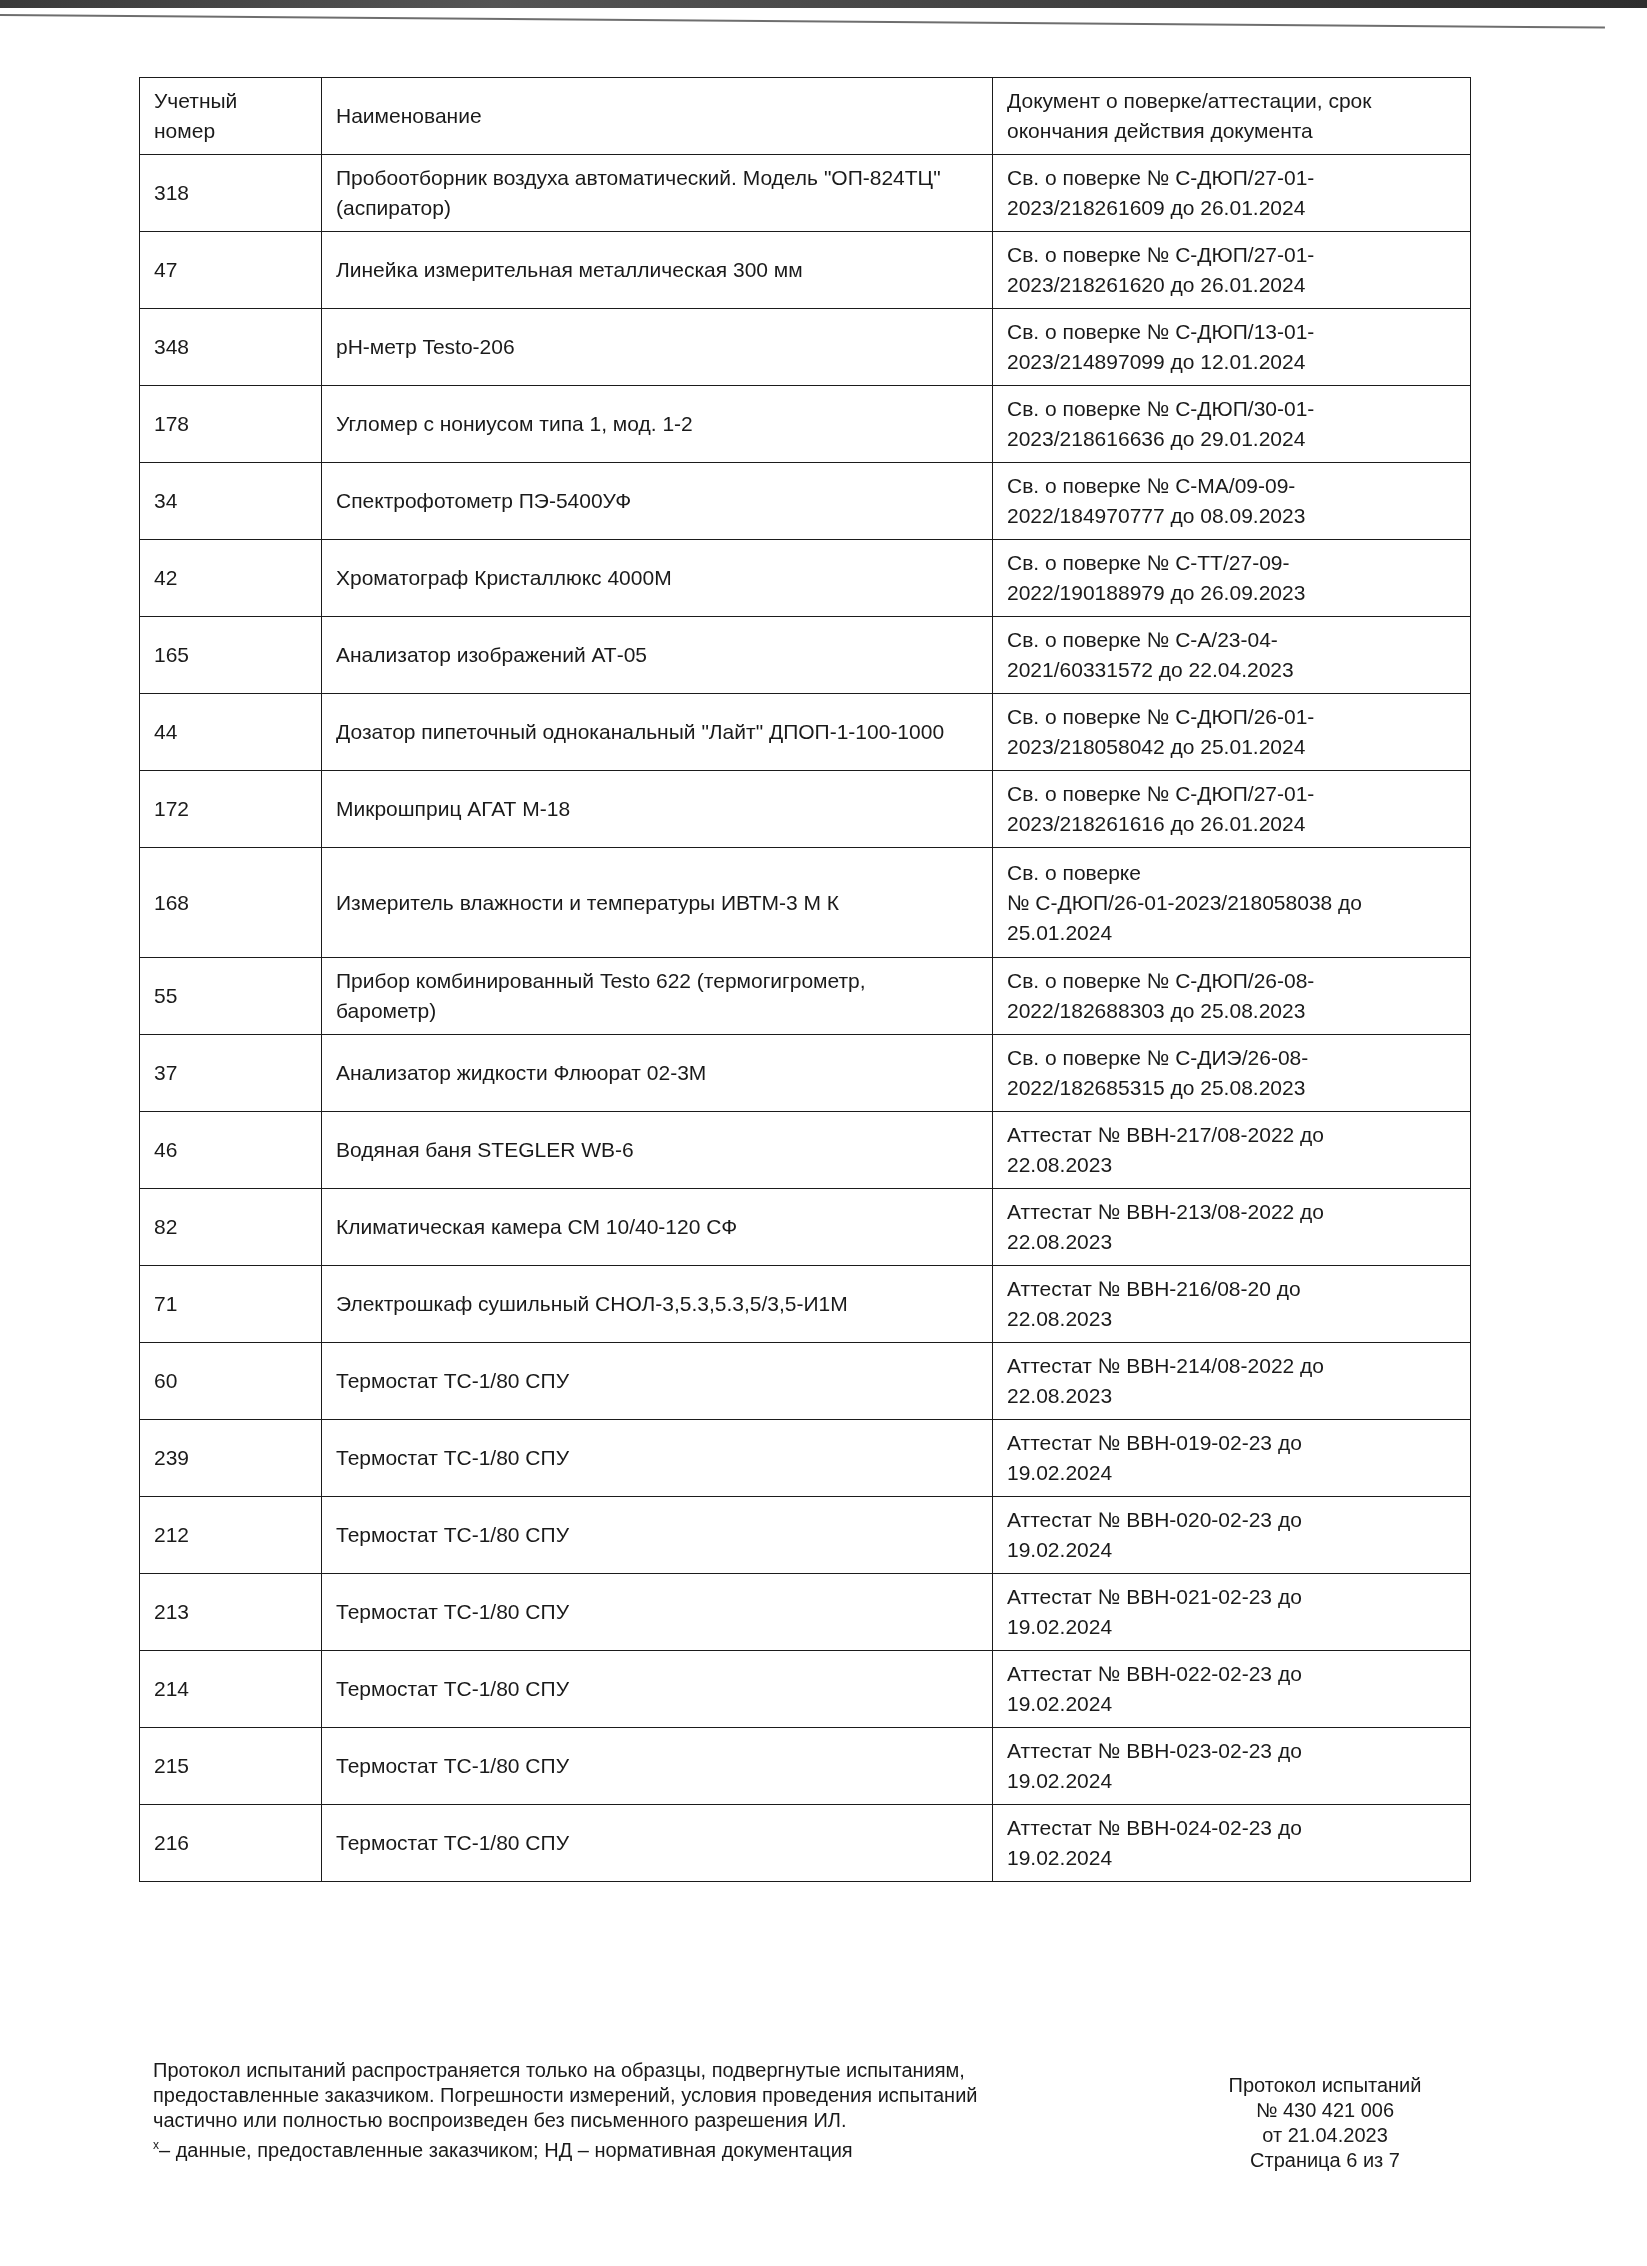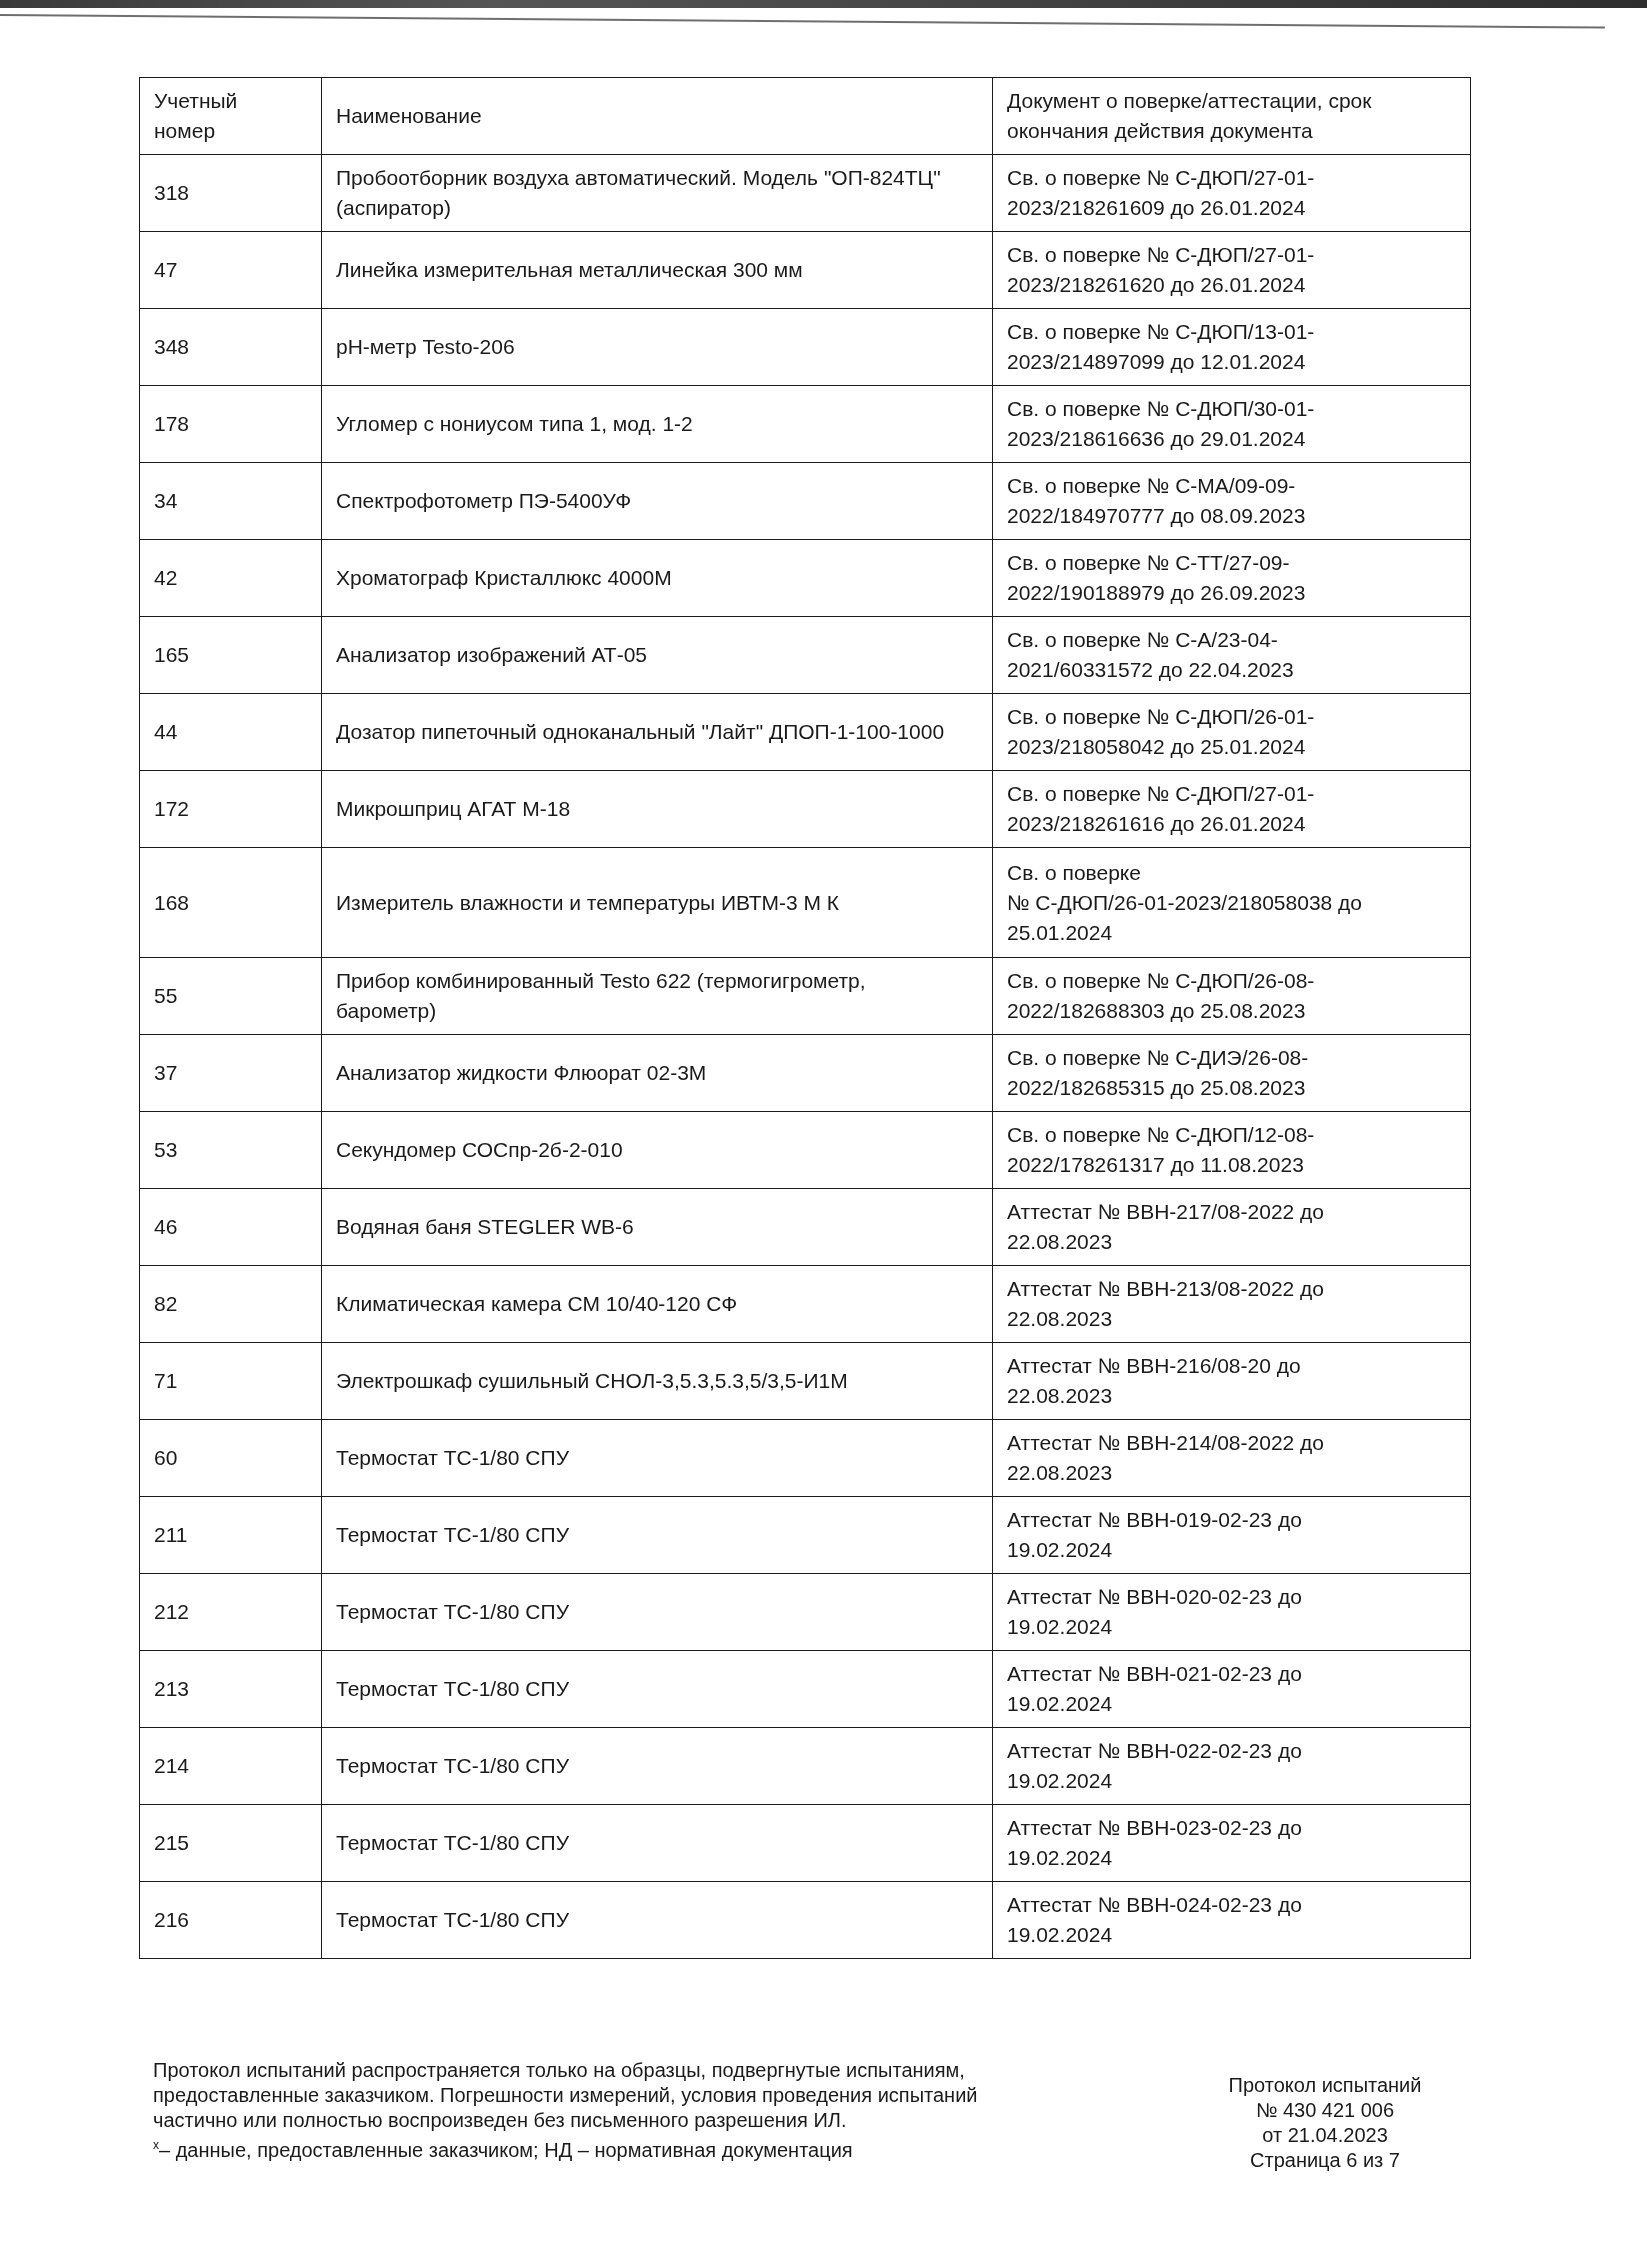--- a/index.html
+++ b/index.html
@@ -121,46 +121,41 @@
         <td>55</td>
         <td style="padding-right: 26px;">Прибор комбинированный Testo 622 (термогигрометр, барометр)</td>
         <td style="padding-right: 70px;">Св. о поверке № С-ДЮП/26-08-2022/182688303 до 25.08.2023</td>
       </tr>
       <tr class="r78">
         <td>37</td>
         <td style="padding-right: 26px;">Анализатор жидкости Флюорат 02-3М</td>
         <td style="padding-right: 70px;">Св. о поверке № С-ДИЭ/26-08-2022/182685315 до 25.08.2023</td>
       </tr>
       <tr class="r78">
-        <td>53</td>
-        <td style="padding-right: 26px;">Секундомер СОСпр-2б-2-010</td>
-        <td style="padding-right: 70px;">Св. о поверке № С-ДЮП/12-08-2022/178261317 до 11.08.2023</td>
-      </tr>
-      <tr class="r78">
         <td>46</td>
         <td style="padding-right: 26px;">Водяная баня STEGLER WB-6</td>
         <td style="padding-right: 70px;">Аттестат № ВВН-217/08-2022 до 22.08.2023</td>
       </tr>
       <tr class="r78">
         <td>82</td>
         <td style="padding-right: 26px;">Климатическая камера СМ 10/40-120 СФ</td>
         <td style="padding-right: 70px;">Аттестат № ВВН-213/08-2022 до 22.08.2023</td>
       </tr>
       <tr class="r78">
         <td>71</td>
         <td style="padding-right: 26px;">Электрошкаф сушильный СНОЛ-3,5.3,5.3,5/3,5-И1М</td>
         <td style="padding-right: 70px;">Аттестат № ВВН-216/08-20 до 22.08.2023</td>
       </tr>
       <tr class="r78">
         <td>60</td>
         <td style="padding-right: 26px;">Термостат ТС-1/80 СПУ</td>
         <td style="padding-right: 70px;">Аттестат № ВВН-214/08-2022 до 22.08.2023</td>
       </tr>
       <tr class="r78">
-        <td>211</td>
+        <td>239</td>
         <td style="padding-right: 26px;">Термостат ТС-1/80 СПУ</td>
         <td style="padding-right: 70px;">Аттестат № ВВН-019-02-23 до 19.02.2024</td>
       </tr>
       <tr class="r78">
         <td>212</td>
         <td style="padding-right: 26px;">Термостат ТС-1/80 СПУ</td>
         <td style="padding-right: 70px;">Аттестат № ВВН-020-02-23 до 19.02.2024</td>
       </tr>
       <tr class="r78">
         <td>213</td>

